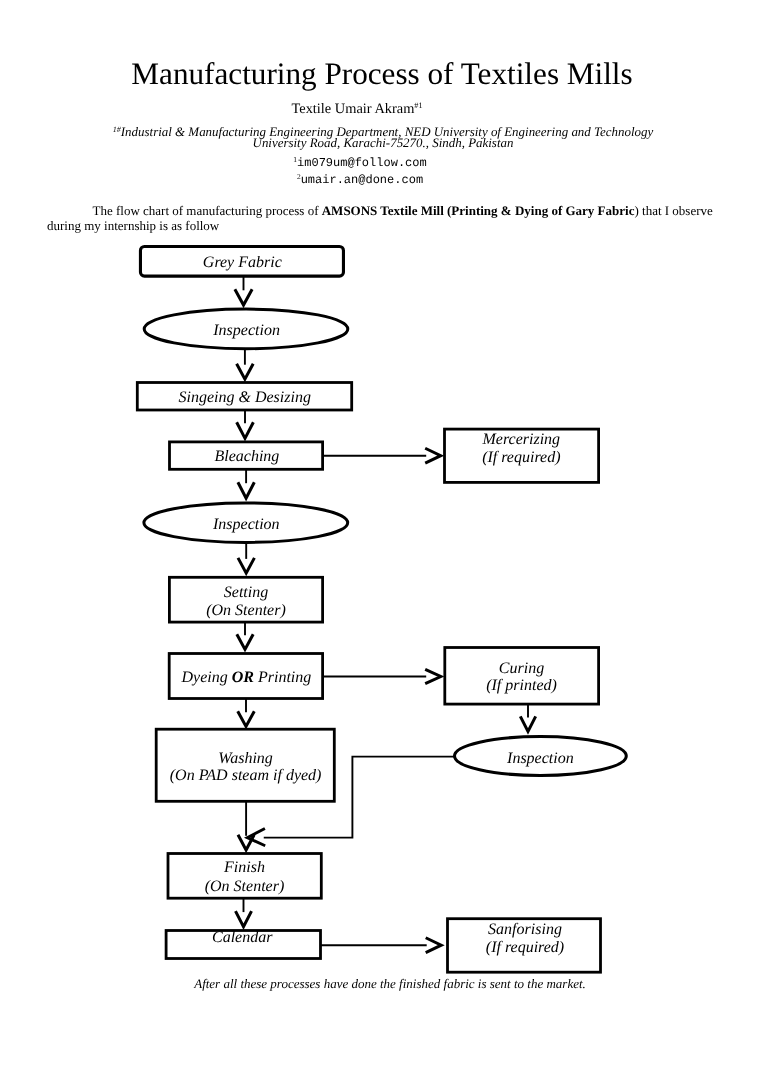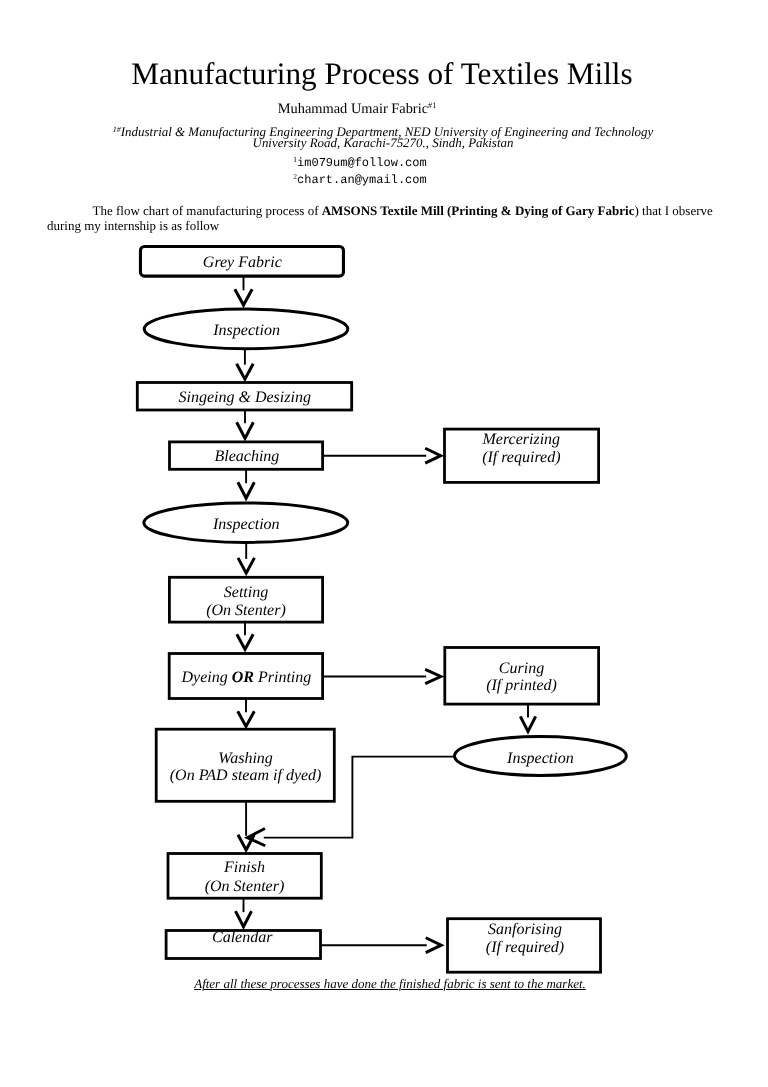--- a/index.html
+++ b/index.html
@@ -50,37 +50,37 @@
   .nodetext{
     font-family:"Liberation Serif", serif; font-style:italic;
     font-size:16px; fill:#000; text-anchor:middle;
   }
   .nodetext .b{font-weight:700; font-style:italic;}
 
   .footnote{
     position:absolute; left:-3px; top:976.3px; width:768px; text-align:center;
     font-style:italic; font-size:13.0px; line-height:16px;
   }
-  .footnote span{text-decoration:underline; text-underline-offset:1.1px;
+  .footnote span{text-underline-offset:1.1px;
                  text-decoration-thickness:1px;margin-left:18px;}
 </style>
 </head>
 <body>
 
 <div class="page">
 
   <div class="doc-title">Manufacturing Process of Textiles Mills</div>
 
-  <div class="author"><span>Muhammad Umair Fabric</span><sup>#1</sup></div>
+  <div class="author"><span>Textile Umair Akram</span><sup>#1</sup></div>
 
   <div class="affil affil1"><sup>1#</sup><span>Industrial &amp; Manufacturing Engineering Department, NED University of Engineering and Technology</span></div>
   <div class="affil affil2">University Road, Karachi-75270., Sindh, Pakistan</div>
 
   <div class="email email1"><sup>1</sup><span>im079um@follow.com</span></div>
-  <div class="email email2"><sup>2</sup><span>chart.an@ymail.com</span></div>
+  <div class="email email2"><sup>2</sup><span>umair.an@done.com</span></div>
 
   <div class="intro"><span class="ind"></span><span>The flow chart of manufacturing process of </span><b>AMSONS Textile Mill (Printing &amp; Dying of Gary Fabric</b><span>) that I observe during my internship is as follow</span></div>
 
   <svg id="flow" viewBox="0 0 768 1087" width="768" height="1087">
       <g>
         <rect x="140.45000000000002" y="246.45000000000002" width="203" height="29.699999999999996" rx="4" ry="4" fill="#fff" stroke="#000" stroke-width="3.1"></rect>
       </g>
       <g>
         <ellipse cx="246" cy="328.9" rx="101.8" ry="19.8" fill="#fff" stroke="#000" stroke-width="3"></ellipse>
       </g>

